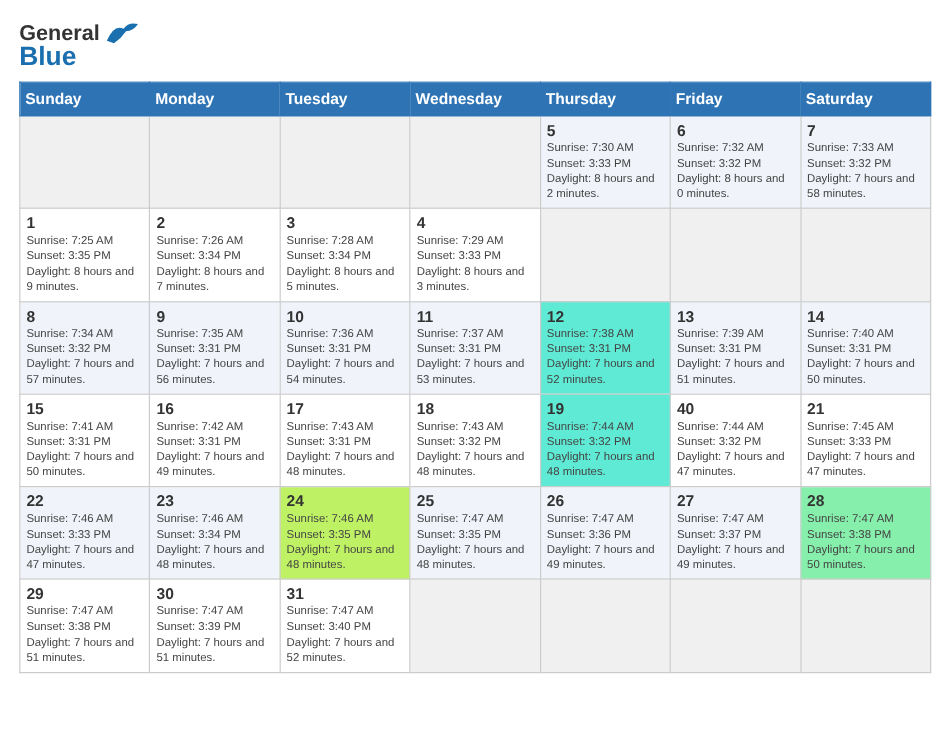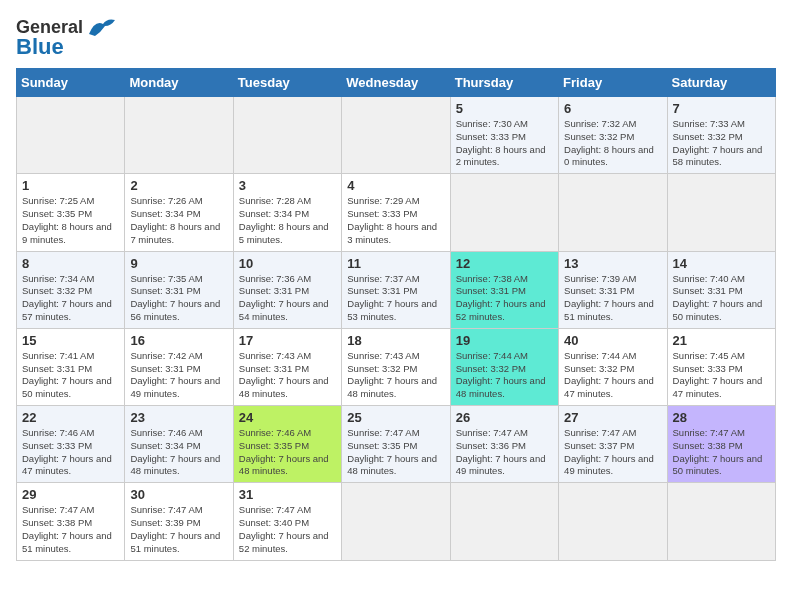--- a/index.html
+++ b/index.html
@@ -232,21 +232,21 @@
           <div class="day-info">Sunrise: 7:47 AM<br>Sunset: 3:35 PM<br>Daylight: 7 hours and 48 minutes.</div>
         </td>
         <td style="background: rgb(240, 244, 250);">
           <span class="day-num">26</span>
           <div class="day-info">Sunrise: 7:47 AM<br>Sunset: 3:36 PM<br>Daylight: 7 hours and 49 minutes.</div>
         </td>
         <td style="background: rgb(240, 244, 250);">
           <span class="day-num">27</span>
           <div class="day-info">Sunrise: 7:47 AM<br>Sunset: 3:37 PM<br>Daylight: 7 hours and 49 minutes.</div>
         </td>
-        <td style="background: #c4b5fd;">
+        <td style="background: #86efac;">
           <span class="day-num">28</span>
           <div class="day-info">Sunrise: 7:47 AM<br>Sunset: 3:38 PM<br>Daylight: 7 hours and 50 minutes.</div>
         </td>
       </tr>
       <tr>
         <td style="background: rgb(255, 255, 255);">
           <span class="day-num">29</span>
           <div class="day-info">Sunrise: 7:47 AM<br>Sunset: 3:38 PM<br>Daylight: 7 hours and 51 minutes.</div>
         </td>
         <td style="background: rgb(255, 255, 255);">

